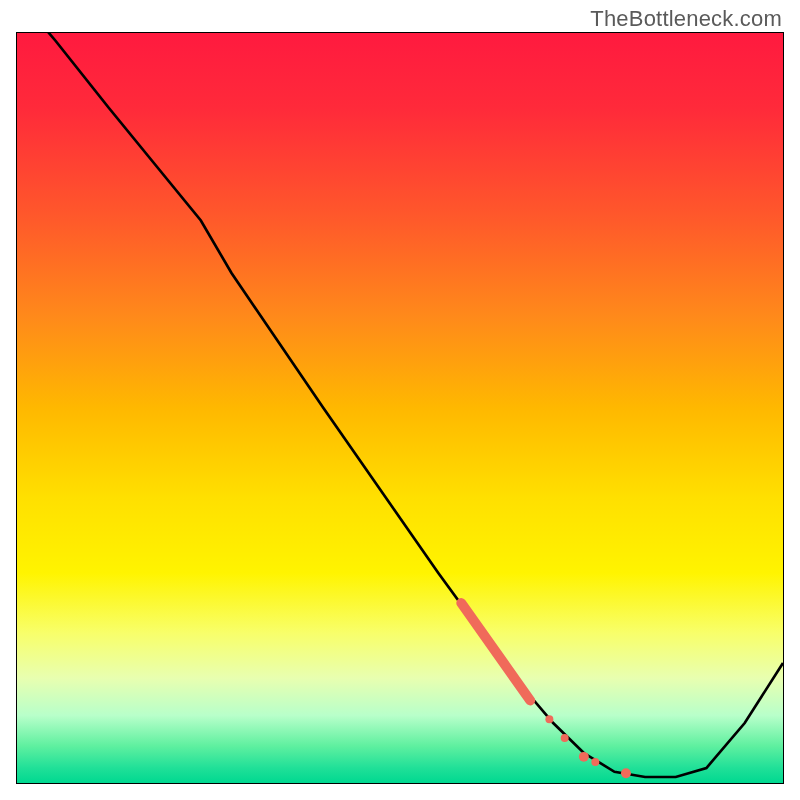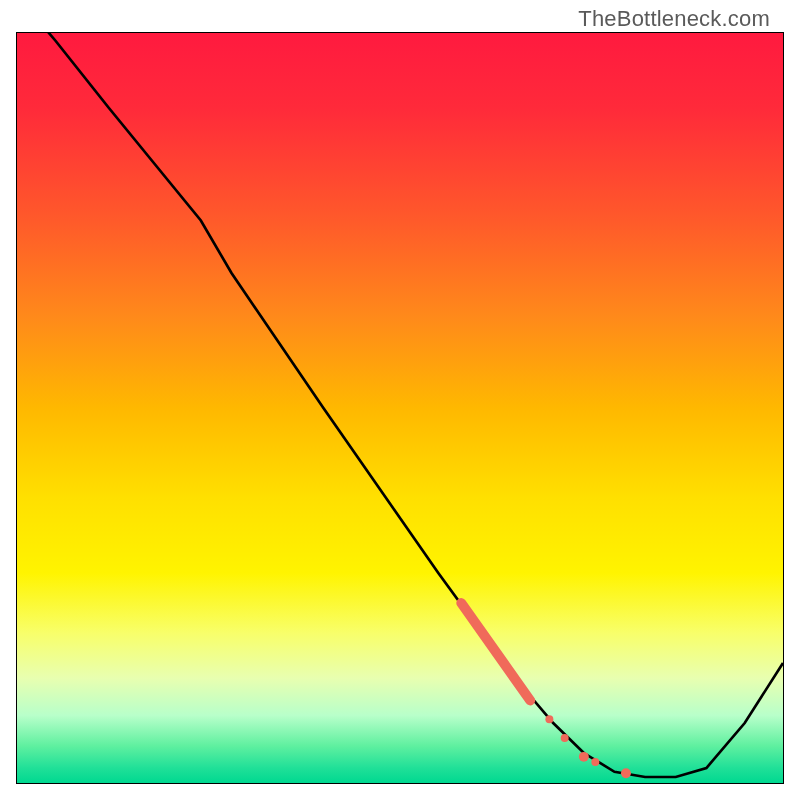--- a/index.html
+++ b/index.html
@@ -30,21 +30,21 @@
       #b8ffca 91%,
       #60f0a0 95%,
       #20e098 98%,
       #00d890 100%
     );
     overflow: hidden;
   }
   .watermark {
     position: absolute;
     top: 6px;
-    right: 30px;
+    right: 18px;
     font-size: 22px;
     color: #5a5a5a;
     font-weight: 400;
     letter-spacing: 0.2px;
   }
   svg.curve {
     position: absolute;
     left: 0; top: 0;
     width: 100%; height: 100%;
   }

